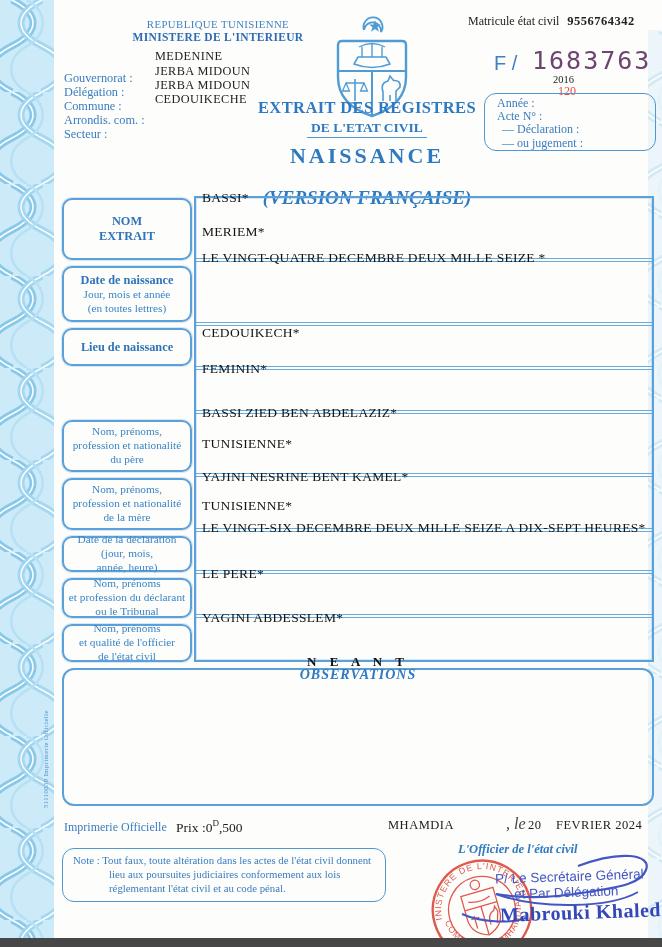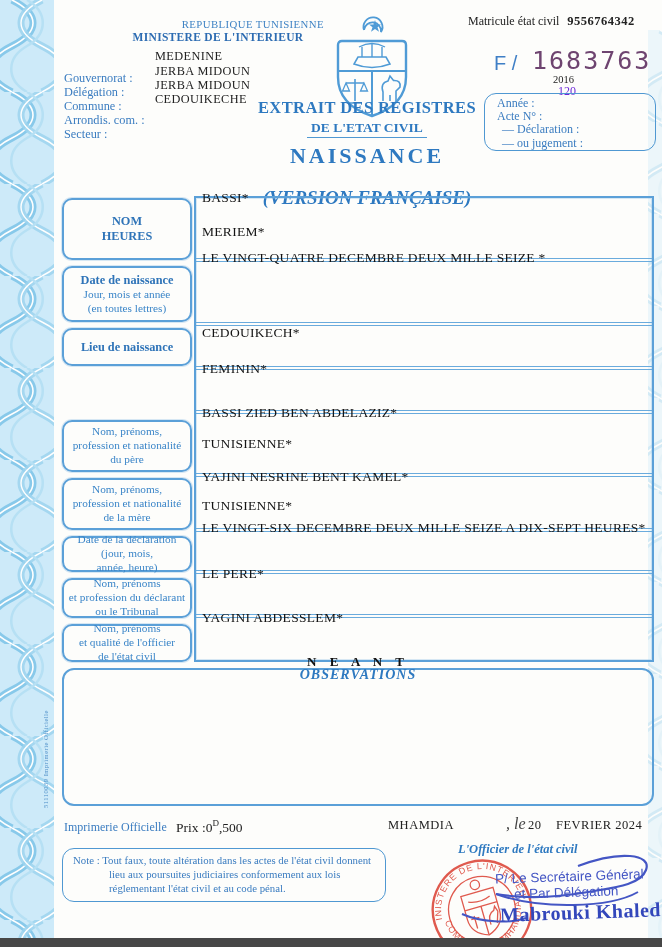--- a/index.html
+++ b/index.html
@@ -2,30 +2,30 @@
 <html><head>
 <meta charset="utf-8">
 <style>
   html,body{margin:0;padding:0;background:#e8e8e8;}
   .page{position:relative;width:662px;height:947px;background:#fdfdfb;overflow:hidden;
         font-family:"Liberation Serif",serif;color:#1c1c1c;}
   .abs{position:absolute;}
   .nowrap{white-space:nowrap;}
 
   
-  .republic{left:112px;top:18px;width:212px;text-align:right;font-size:10.8px;color:#3f83c4;letter-spacing:.4px;}
+  .republic{left:112px;top:18px;width:212px;text-align:center;font-size:10.8px;color:#3f83c4;letter-spacing:.4px;}
   .ministry{left:104px;top:31px;width:228px;text-align:center;font-size:11.5px;font-weight:bold;color:#2d6cb2;letter-spacing:.3px;}
   .adm-val{left:155px;font-size:12.3px;color:#222;letter-spacing:.4px;}
   .adm-lbl{left:64px;font-size:12.3px;color:#3a7cc0;}
   .matricule{left:468px;top:14px;font-size:12px;color:#222;}
   .matricule b{font-size:12.5px;margin-left:8px;letter-spacing:.5px;}
   .fprefix{left:494px;top:52px;font-family:"Liberation Sans",sans-serif;font-size:20px;color:#3f7fc6;}
   .fnumber{left:532px;top:46px;font-family:"DejaVu Sans Mono",monospace;font-size:25px;color:#6e4470;letter-spacing:2px;}
   .fyear{left:553px;top:74px;font-size:10.5px;color:#222;}
-  .fcode{left:558px;top:84px;font-size:12px;color:#6d28d9;}
+  .fcode{left:558px;top:84px;font-size:12px;color:#ef4444;}
   .acte-box{left:484px;top:93px;width:172px;height:58px;border:1.8px solid #4f98d2;border-radius:12px;
             box-sizing:border-box;padding:3px 0 0 12px;font-size:12px;color:#3a7cc0;line-height:13.2px;}
   .acte-box .indent{padding-left:5px;}
 
   .titles{left:232px;top:98px;width:270px;text-align:center;color:#2e79c0;}
   .t1{font-size:16.5px;font-weight:bold;letter-spacing:.4px;}
   .t2{display:inline-block;font-size:13.5px;font-weight:bold;border-bottom:1.5px solid #4f98d2;padding:0 4px 1px;}
   .t3{font-size:22px;font-weight:bold;letter-spacing:3px;margin-top:5px;}
   .t4{font-size:19px;font-weight:bold;font-style:italic;margin-top:18px;}
 
@@ -138,21 +138,21 @@
     <div class="t1">EXTRAIT DES REGISTRES</div>
     <div><span class="t2">DE L'ETAT CIVIL</span></div>
     <div class="t3">NAISSANCE</div>
     <div class="t4">(VERSION FRANÇAISE)</div>
   </div>
 
   <div class="abs table">
 
     <div class="lbl-box" style="top:2px;height:62px">
       <span class="b">NOM</span>
-      <span class="b">HEURES</span>
+      <span class="b">EXTRAIT</span>
     </div>
     <div class="lbl-box" style="top:70px;height:56px">
       <span class="b">Date de naissance</span>
       <span>Jour, mois et année</span>
       <span>(en toutes lettres)</span>
     </div>
     <div class="lbl-box" style="top:132px;height:38px">
       <span class="b">Lieu de naissance</span>
     </div>
     <div class="lbl-box" style="top:224px;height:52px">

